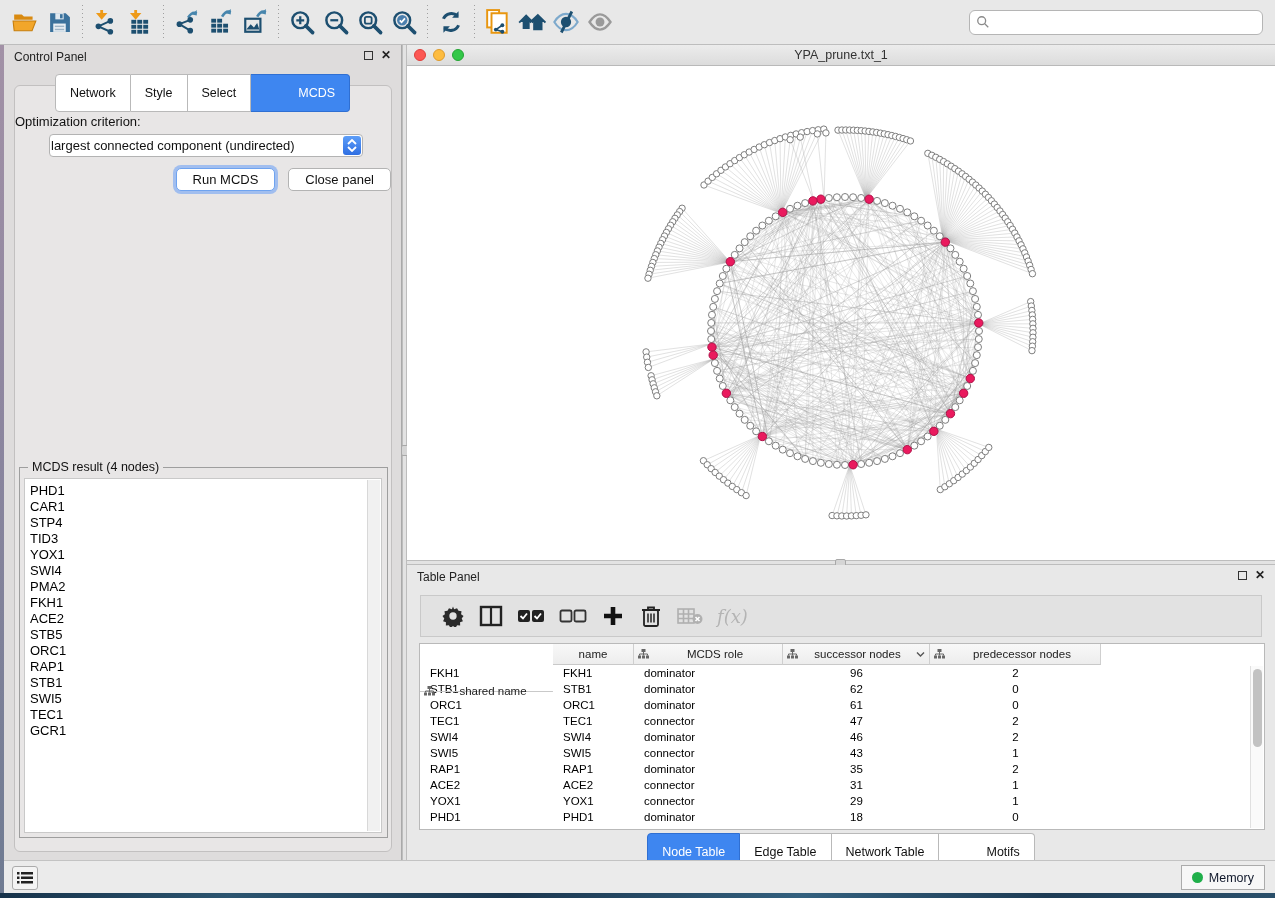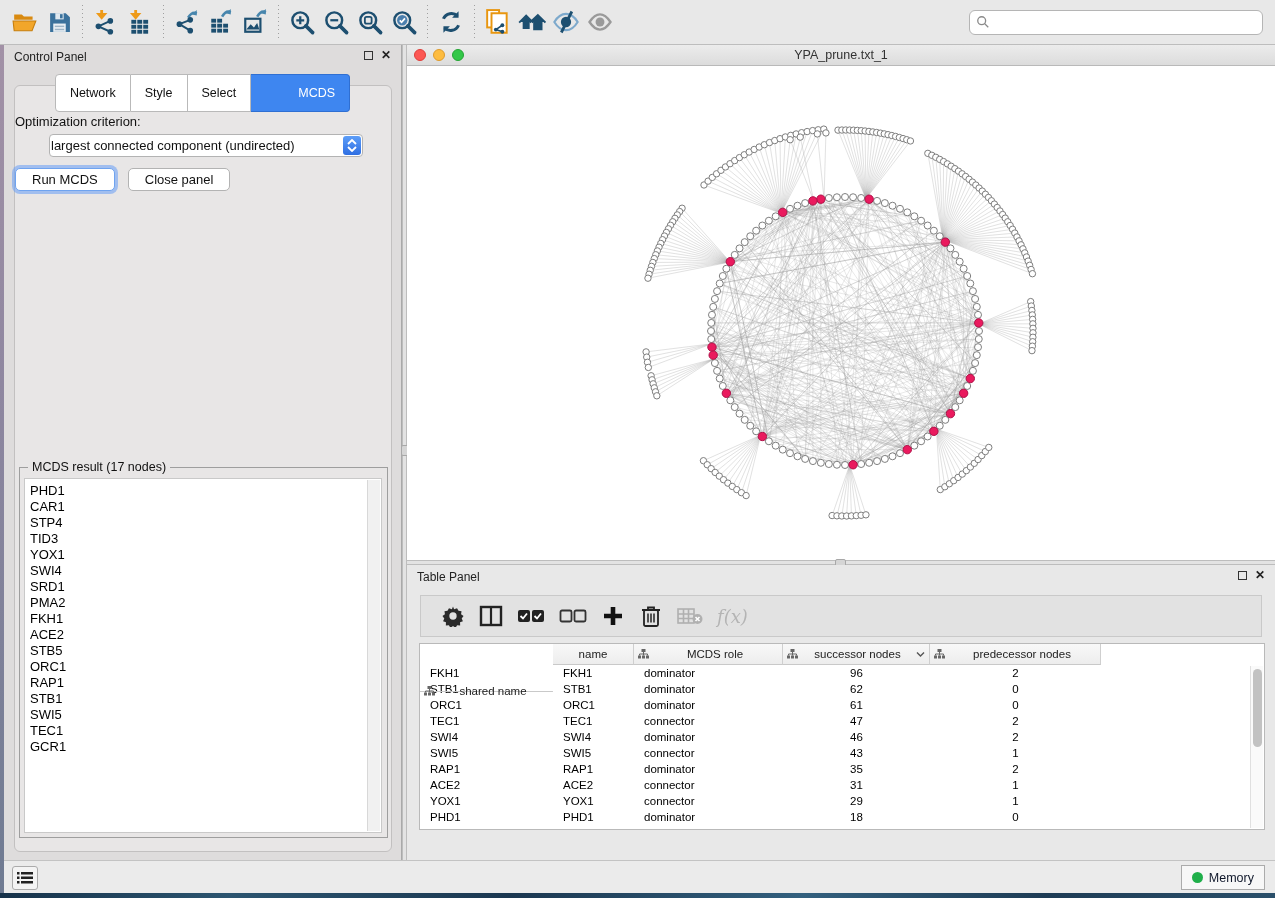--- a/index.html
+++ b/index.html
@@ -29,21 +29,21 @@
   .cp-tabs { position:absolute; left:0; top:29px; width:100%; display:flex; justify-content:center; z-index:3; }
   .seg { height:38px; padding:0 14px; background:#fff; border:1px solid #b9b9b9; border-left:none; display:flex; align-items:center; font-size:12.5px; color:#111; }
   .seg:first-child { border-left:1px solid #b9b9b9; border-radius:4px 0 0 4px; }
   .seg:last-child { border-radius:0 4px 4px 0;padding-left:47px; }
   .seg.active { background:#3e86f0; border-color:#2f6fd2; color:#fff; }
 
   .cp-content { position:absolute; left:10px; top:40px; width:378px; height:767px; background:#e8e6e6; border:1px solid #c2c0c0; border-radius:6px; }
   .opt-label { position:absolute; left:0; top:28px; width:100%; text-align:left; font-size:13px; color:#111; }
   .opt-select { position:absolute; left:34px; top:48px; width:314px; height:23px; background:#fff; border:1px solid #b3b3b3; border-radius:4px; font-size:13px; display:flex; align-items:center; padding-left:1px; color:#111; }
   .opt-stepper { position:absolute; right:1px; top:1px; bottom:1px; width:18px; border-radius:3px; background:linear-gradient(#5d9ef8,#2e6ee2); display:flex; flex-direction:column; align-items:center; justify-content:center; gap:1px; }
-  .btn-row { position:absolute; left:0; top:82px; width:100%; display:flex; justify-content:flex-start; gap:13px; }
+  .btn-row { position:absolute; left:0; top:82px; width:100%; display:flex; justify-content:flex-end; gap:13px; }
   .mac-btn { height:23px; padding:0 16px; background:#fff; border:1px solid #b3b3b3; border-radius:5px; font-size:13px; color:#111; font-family:"Liberation Sans",sans-serif; }
   .mac-btn.focused { border-color:#6fa3ef; box-shadow:0 0 0 3px rgba(102,157,246,.55); }
 
   .group-box { position:absolute; left:4px; top:381px; width:369px; height:371px; border:1px solid #9e9e9e; }
   .group-title { position:absolute; left:8px; top:-8px; background:#e8e6e6; padding:0 4px; font-size:12.5px; color:#111; }
   .mcds-list { position:absolute; left:4px; top:10px; right:5px; bottom:4px; background:#fff; border:1px solid #c9c9c9; overflow:hidden; padding:4px 0 0 5px; }
   .mcds-list .row { font-size:13px; line-height:16px; color:#000; }
   .list-track { position:absolute; top:1px; right:1px; bottom:1px; width:13px; background:#f1f1f1; border-left:1px solid #d8d8d8; }
 
   
@@ -274,30 +274,29 @@
         <svg width="10" height="6" viewBox="0 0 10 6">
             <path d="M1 1l4 4 4-4" stroke="#fff" stroke-width="1.8" fill="none"></path>
           </svg>
       </span>
     </div>
     <div class="btn-row">
       <button class="mac-btn focused">Run MCDS</button>
       <button class="mac-btn">Close panel</button>
     </div>
     <div class="group-box">
-      <span class="group-title">MCDS result (17 nodes)</span>
+      <span class="group-title">MCDS result (4 nodes)</span>
       <div class="mcds-list" id="mcds-list">
         <div class="list-track"></div>
       <div class="row">PHD1</div>
           <div class="row">CAR1</div>
           <div class="row">STP4</div>
           <div class="row">TID3</div>
           <div class="row">YOX1</div>
           <div class="row">SWI4</div>
-          <div class="row">SRD1</div>
           <div class="row">PMA2</div>
           <div class="row">FKH1</div>
           <div class="row">ACE2</div>
           <div class="row">STB5</div>
           <div class="row">ORC1</div>
           <div class="row">RAP1</div>
           <div class="row">STB1</div>
           <div class="row">SWI5</div>
           <div class="row">TEC1</div>
           <div class="row">GCR1</div>
@@ -1382,20 +1381,26 @@
           <div class="td" style="width: 149px;">dominator</div>
           <div class="td num" style="width: 147px;">18</div>
           <div class="td num" style="width: 171px;">0</div>
         </div>
       </div>
     <div class="tbl-track">
         <div class="tbl-thumb"></div>
       </div>
   </div>
 
+  <div class="tp-tabs" id="tp-tabs">
+      <span class="seg active">Node Table</span>
+      <span class="seg">Edge Table</span>
+      <span class="seg">Network Table</span>
+      <span class="seg">Motifs</span>
+    </div>
 </div>
 
 <div class="status-bar">
   <span class="list-btn">
     <svg width="16" height="14" viewBox="0 0 16 14">
         <g fill="#222">
           <rect x="0" y="1" width="2.5" height="2.5"></rect>
           <rect x="4" y="1" width="12" height="2.5"></rect>
           <rect x="0" y="5.5" width="2.5" height="2.5"></rect>
           <rect x="4" y="5.5" width="12" height="2.5"></rect>

